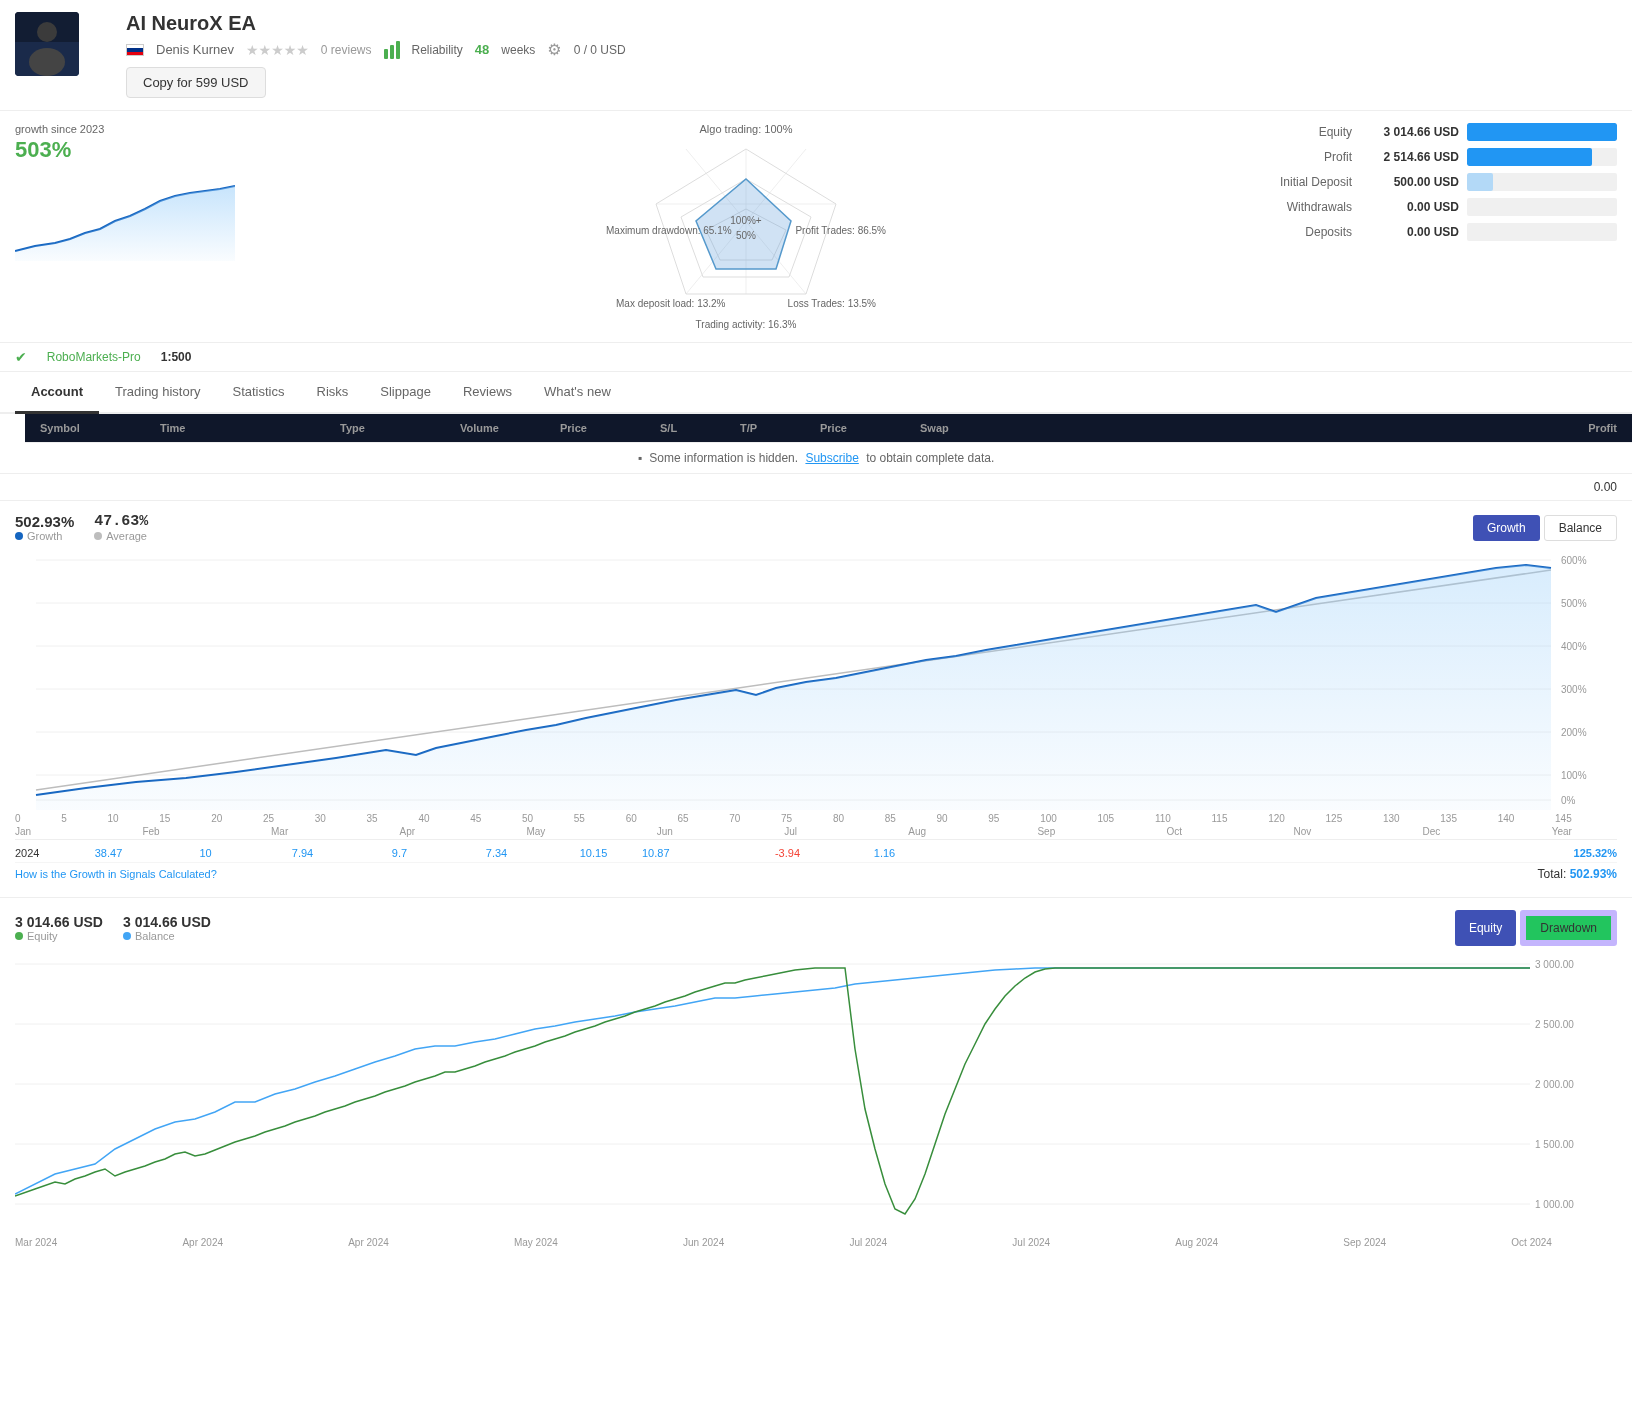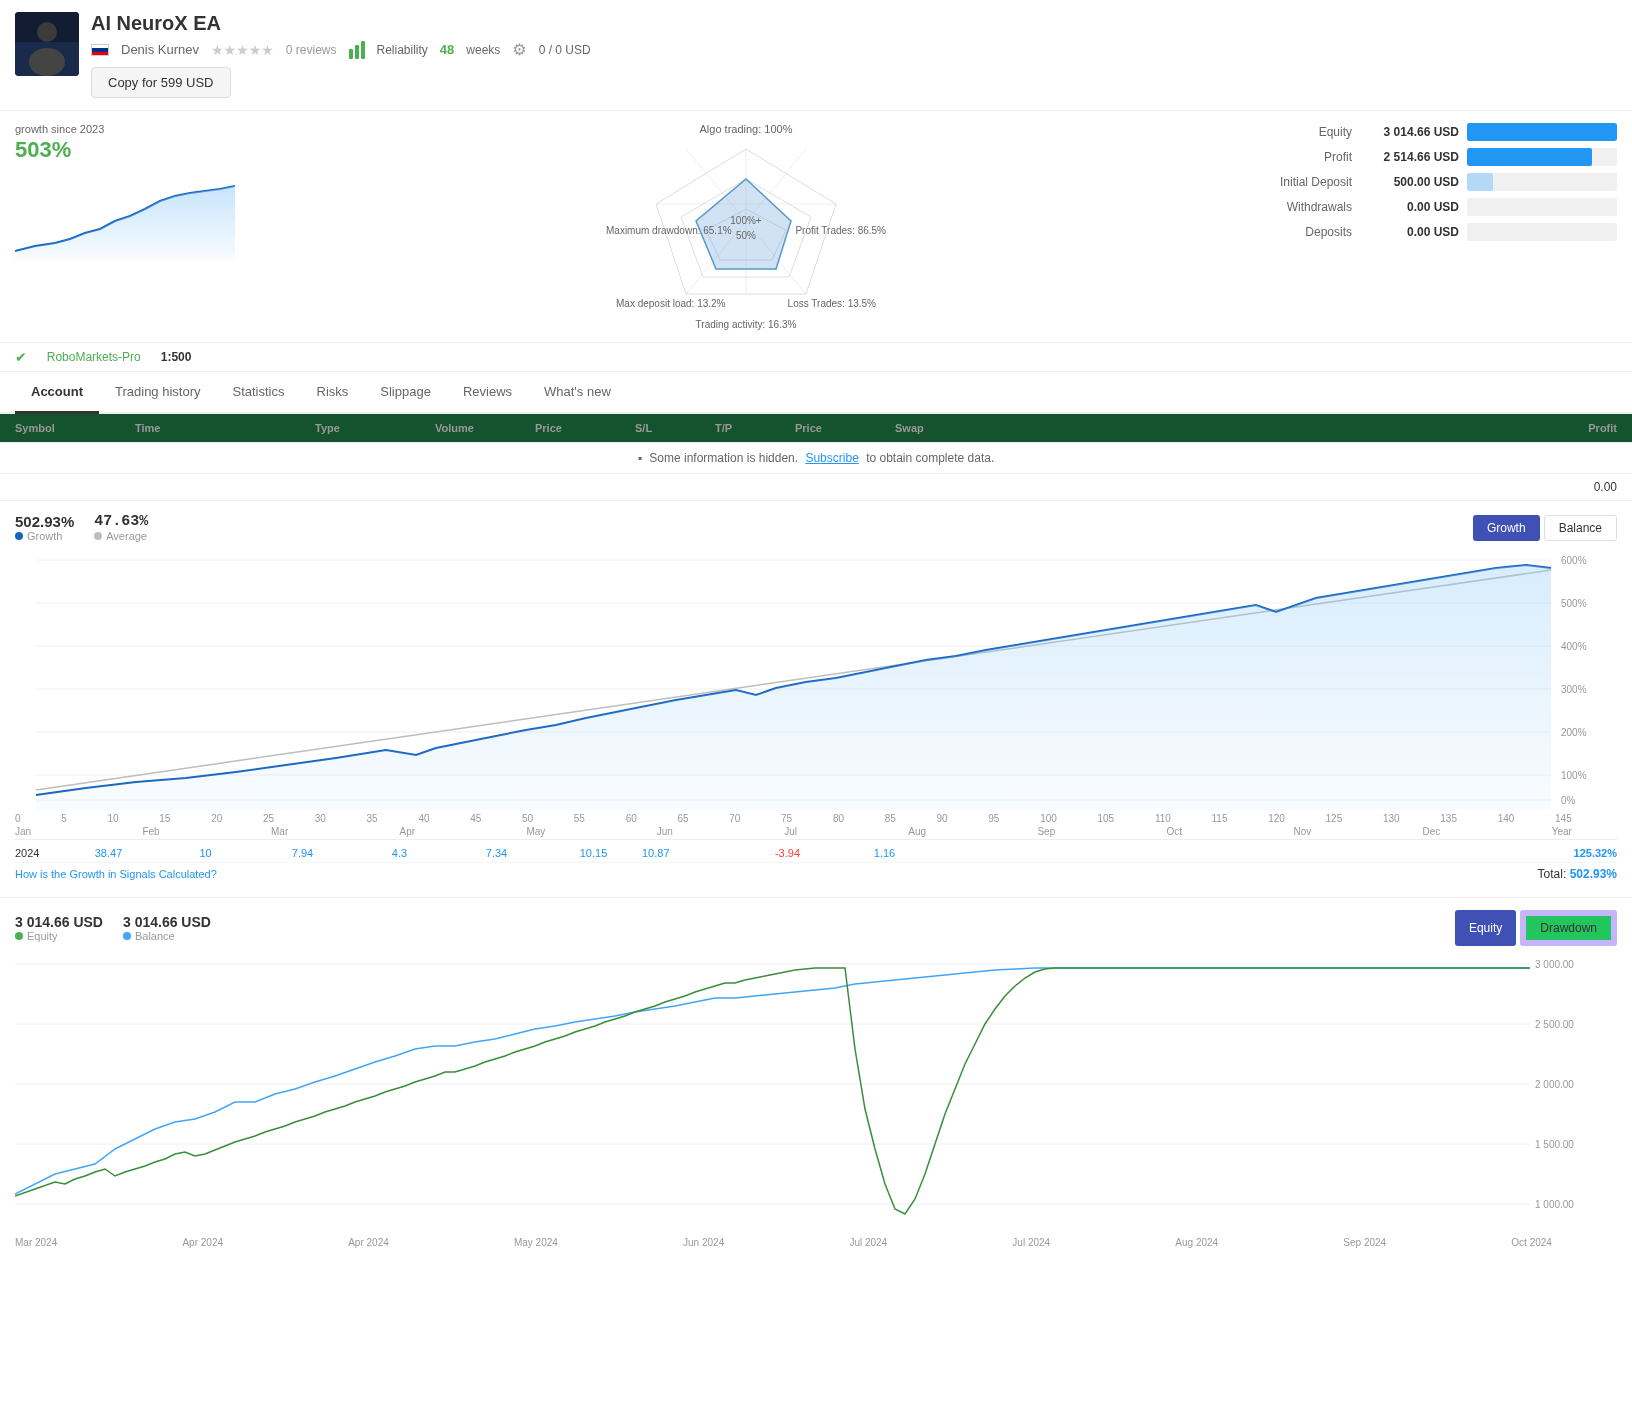--- a/index.html
+++ b/index.html
@@ -10,21 +10,21 @@
 
 <div style="display:flex; align-items:flex-start; padding:12px 15px; border-bottom:1px solid #eee; gap:12px;">
   <div style="width:64px;height:64px;border-radius:4px;overflow:hidden;background:linear-gradient(135deg,#1a1a2e,#0f3460);display:flex;align-items:center;justify-content:center;">
     <svg width="64" height="64" viewBox="0 0 64 64">
       <rect width="64" height="64" fill="#1a2a4a"></rect>
       <circle cx="32" cy="20" r="10" fill="#555"></circle>
       <ellipse cx="32" cy="50" rx="18" ry="14" fill="#444"></ellipse>
       <rect x="0" y="0" width="64" height="30" fill="rgba(0,0,0,0.3)"></rect>
     </svg>
   </div>
-  <div style="flex:1;">
+  <div style="flex:1;margin-left:35px;">
     <div style="font-size:20px;font-weight:bold;color:#333;margin-bottom:5px;">AI NeuroX EA</div>
     <div style="display:flex;align-items:center;gap:12px;flex-wrap:wrap;">
       <span style="display:inline-block;width:18px;height:12px;background:linear-gradient(180deg,#fff 33%,#003087 33%,#003087 66%,#e4000f 66%);border:1px solid #ccc;vertical-align:middle;"></span>
       <span style="font-size:13px;color:#666;">Denis Kurnev</span>
       <span style="color:#ccc;font-size:14px;">★★★★★</span>
       <span style="font-size:12px;color:#999;">0 reviews</span>
       <span style="display:inline-flex;gap:2px;align-items:flex-end;">
         <span style="width:4px;height:10px;background:#4caf50;border-radius:1px;display:inline-block;"></span>
         <span style="width:4px;height:14px;background:#4caf50;border-radius:1px;display:inline-block;"></span>
         <span style="width:4px;height:18px;background:#4caf50;border-radius:1px;display:inline-block;"></span>
@@ -131,21 +131,21 @@
 <div style="display:flex;border-bottom:2px solid #eee;padding:0 15px;">
   <div style="padding:12px 16px;font-size:13px;cursor:pointer;color:#333;font-weight:bold;border-bottom:3px solid #333;margin-bottom:-2px;">Account</div>
   <div style="padding:12px 16px;font-size:13px;cursor:pointer;color:#666;border-bottom:3px solid transparent;margin-bottom:-2px;">Trading history</div>
   <div style="padding:12px 16px;font-size:13px;cursor:pointer;color:#666;border-bottom:3px solid transparent;margin-bottom:-2px;">Statistics</div>
   <div style="padding:12px 16px;font-size:13px;cursor:pointer;color:#666;border-bottom:3px solid transparent;margin-bottom:-2px;">Risks</div>
   <div style="padding:12px 16px;font-size:13px;cursor:pointer;color:#666;border-bottom:3px solid transparent;margin-bottom:-2px;">Slippage</div>
   <div style="padding:12px 16px;font-size:13px;cursor:pointer;color:#666;border-bottom:3px solid transparent;margin-bottom:-2px;">Reviews</div>
   <div style="padding:12px 16px;font-size:13px;cursor:pointer;color:#666;border-bottom:3px solid transparent;margin-bottom:-2px;">What's new</div>
 </div>
 
-<div style="display:flex;padding:8px 15px;background:#14532d;border-bottom:1px solid #eee;font-size:11px;color:#999;font-weight:bold;">
+<div style="display:flex;padding:8px 15px;background:#0f172a;border-bottom:1px solid #eee;font-size:11px;color:#999;font-weight:bold;margin-left:25px;">
   <span style="width:120px;">Symbol</span>
   <span style="width:180px;">Time</span>
   <span style="width:120px;">Type</span>
   <span style="width:100px;">Volume</span>
   <span style="width:100px;">Price</span>
   <span style="width:80px;">S/L</span>
   <span style="width:80px;">T/P</span>
   <span style="width:100px;">Price</span>
   <span style="width:100px;">Swap</span>
   <span style="flex:1;text-align:right;">Profit</span>
@@ -269,21 +269,21 @@
   </div>
 
   <div style="border-top:1px solid #eee;padding-top:4px;">
 
 
     <div style="display:flex;align-items:center;font-size:11px;border-bottom:1px solid #f5f5f5;padding:3px 0;">
       <span style="width:45px;color:#333;">2024</span>
       <span style="width:97px;text-align:center;color:#2196f3;cursor:pointer;">38.47</span>
       <span style="width:97px;text-align:center;color:#2196f3;cursor:pointer;">10</span>
       <span style="width:97px;text-align:center;color:#2196f3;cursor:pointer;">7.94</span>
-      <span style="width:97px;text-align:center;color:#2196f3;cursor:pointer;">4.3</span>
+      <span style="width:97px;text-align:center;color:#2196f3;cursor:pointer;">9.7</span>
       <span style="width:97px;text-align:center;color:#2196f3;cursor:pointer;">7.34</span>
       <span style="width:97px;text-align:center;color:#2196f3;cursor:pointer;">10.15</span>
       <span style="width:97px;text-align:left;color:#2196f3;cursor:pointer;">10.87</span>
       <span style="width:97px;text-align:center;color:#f44336;">-3.94</span>
       <span style="width:97px;text-align:center;color:#2196f3;cursor:pointer;">1.16</span>
       <span style="width:97px;text-align:center;"></span>
       <span style="width:97px;text-align:center;"></span>
       <span style="width:97px;text-align:center;"></span>
       <span style="width:97px;text-align:center;"></span>
       <span style="flex:1;text-align:right;color:#2196f3;font-weight:bold;">125.32%</span>

